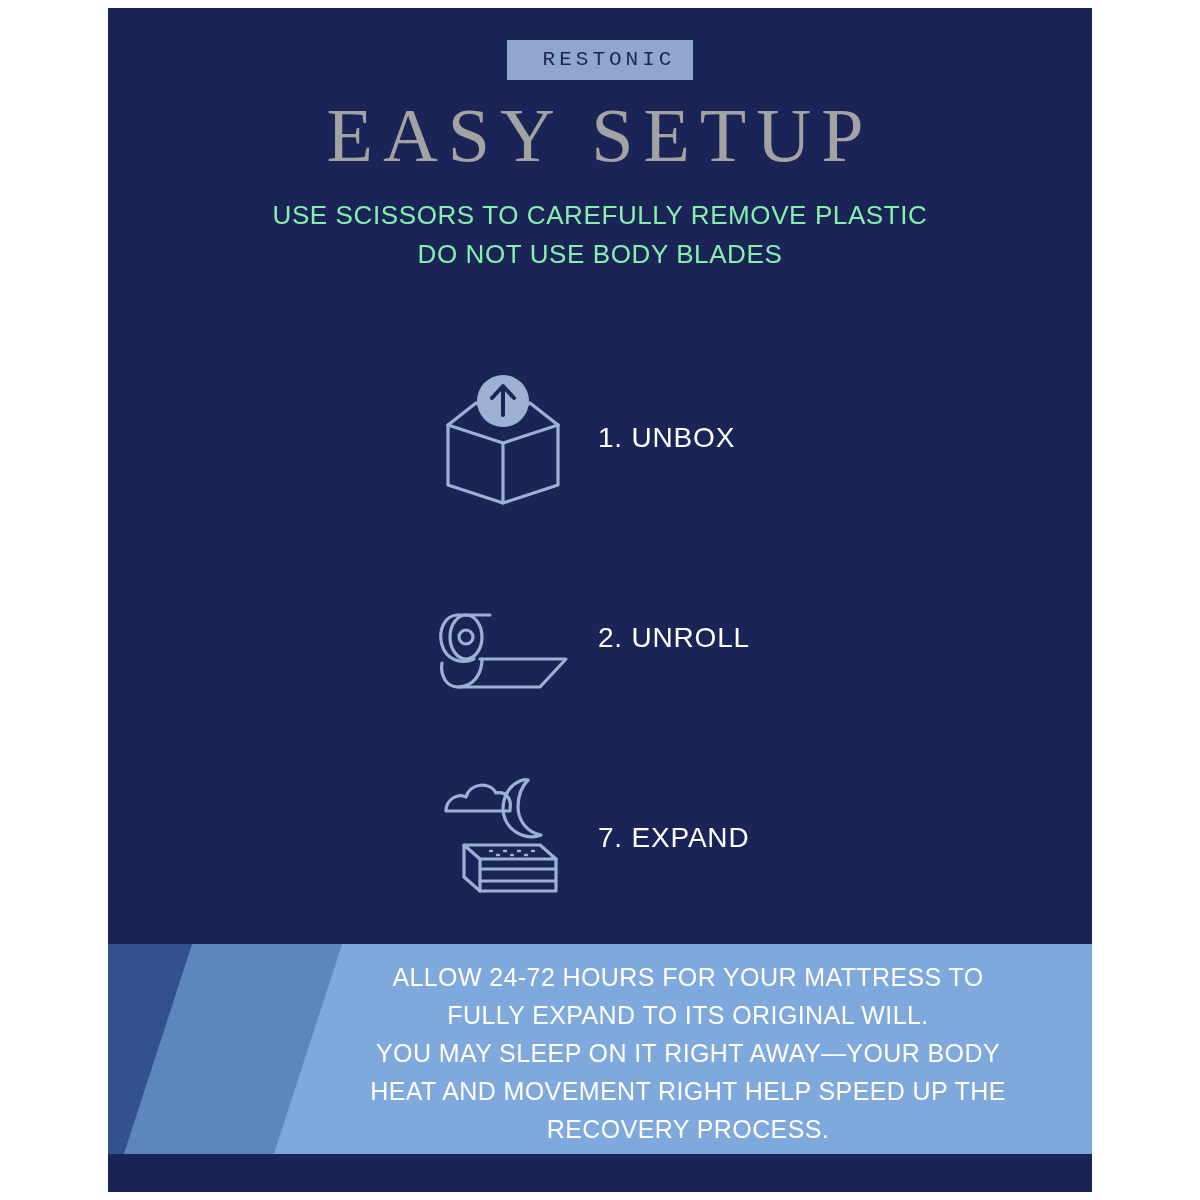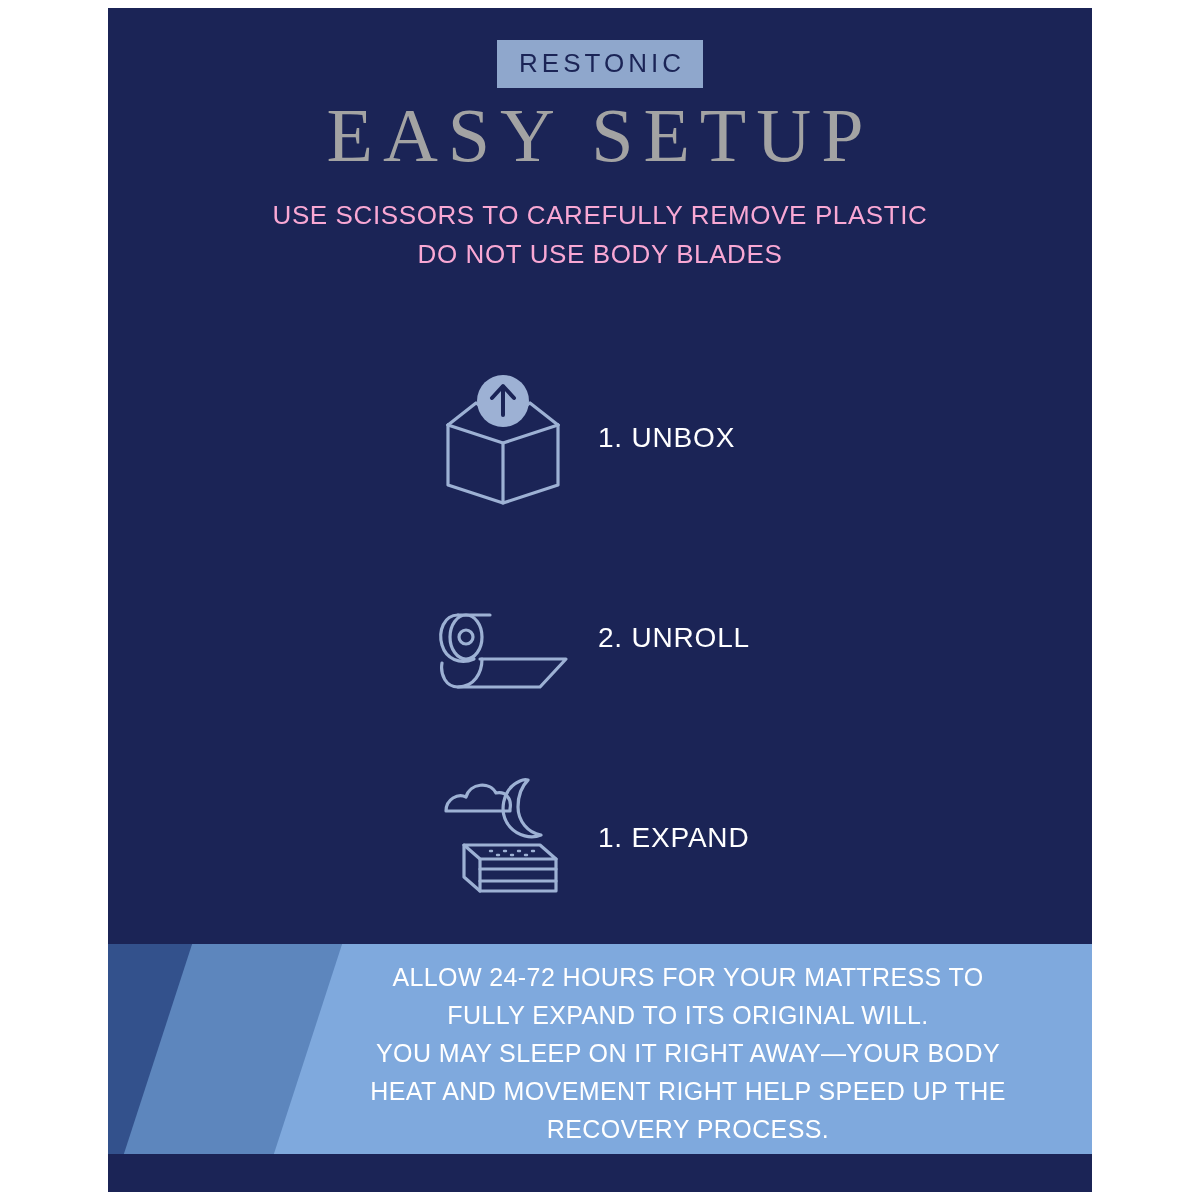--- a/index.html
+++ b/index.html
@@ -28,44 +28,44 @@
     top: 32px;
     left: 0;
     width: 984px;
     text-align: center;
   }
   .brand {
     display: inline-block;
     background: #8fa7cc;
     color: #1b2456;
     letter-spacing: 4px;
-    font-size: 26px;
-    padding: 8px 18px 9px 22px;
-    font-family: Liberation Sans, sans-serif;
+    font-size: 21px;
+    padding: 8px 18px 9px 36px;
+    font-family: Liberation Mono, monospace;
   }
   .title {
     position: absolute;
     top: 88px;
     left: 0;
     width: 984px;
     text-align: center;
     color: #a3a3a3;
     font-family: "Liberation Serif", serif;
     font-size: 76px;
     letter-spacing: 10px;
     font-weight: 400;
     line-height: 1.05;
   }
   .subtitle {
     position: absolute;
     top: 188px;
     left: 0;
     width: 984px;
     text-align: center;
-    color: #f9a8d4;
+    color: #86efac;
     font-size: 26px;
     letter-spacing: 0.6px;
     line-height: 1.5;
   }
   .subtitle div { white-space: nowrap; }
 
   
   .steps {
     position: absolute;
     top: 330px;
@@ -214,21 +214,21 @@
             <line x1="62" y1="88" x2="64" y2="88"></line>
             <line x1="76" y1="88" x2="78" y2="88"></line>
             <line x1="90" y1="88" x2="92" y2="88"></line>
             <line x1="104" y1="88" x2="106" y2="88"></line>
             <line x1="69" y1="92" x2="71" y2="92"></line>
             <line x1="83" y1="92" x2="85" y2="92"></line>
             <line x1="97" y1="92" x2="99" y2="92"></line>
           </g>
         </svg>
       </div>
-      <div class="label">1. EXPAND</div>
+      <div class="label">7. EXPAND</div>
     </div>
 
   </div>
 
   <div class="band">
     <div class="slab-light"></div>
     <div class="slab-mid"></div>
     <div class="slab-dark"></div>
     <div class="band-text">
       <div>ALLOW 24-72 HOURS FOR YOUR MATTRESS TO</div>

